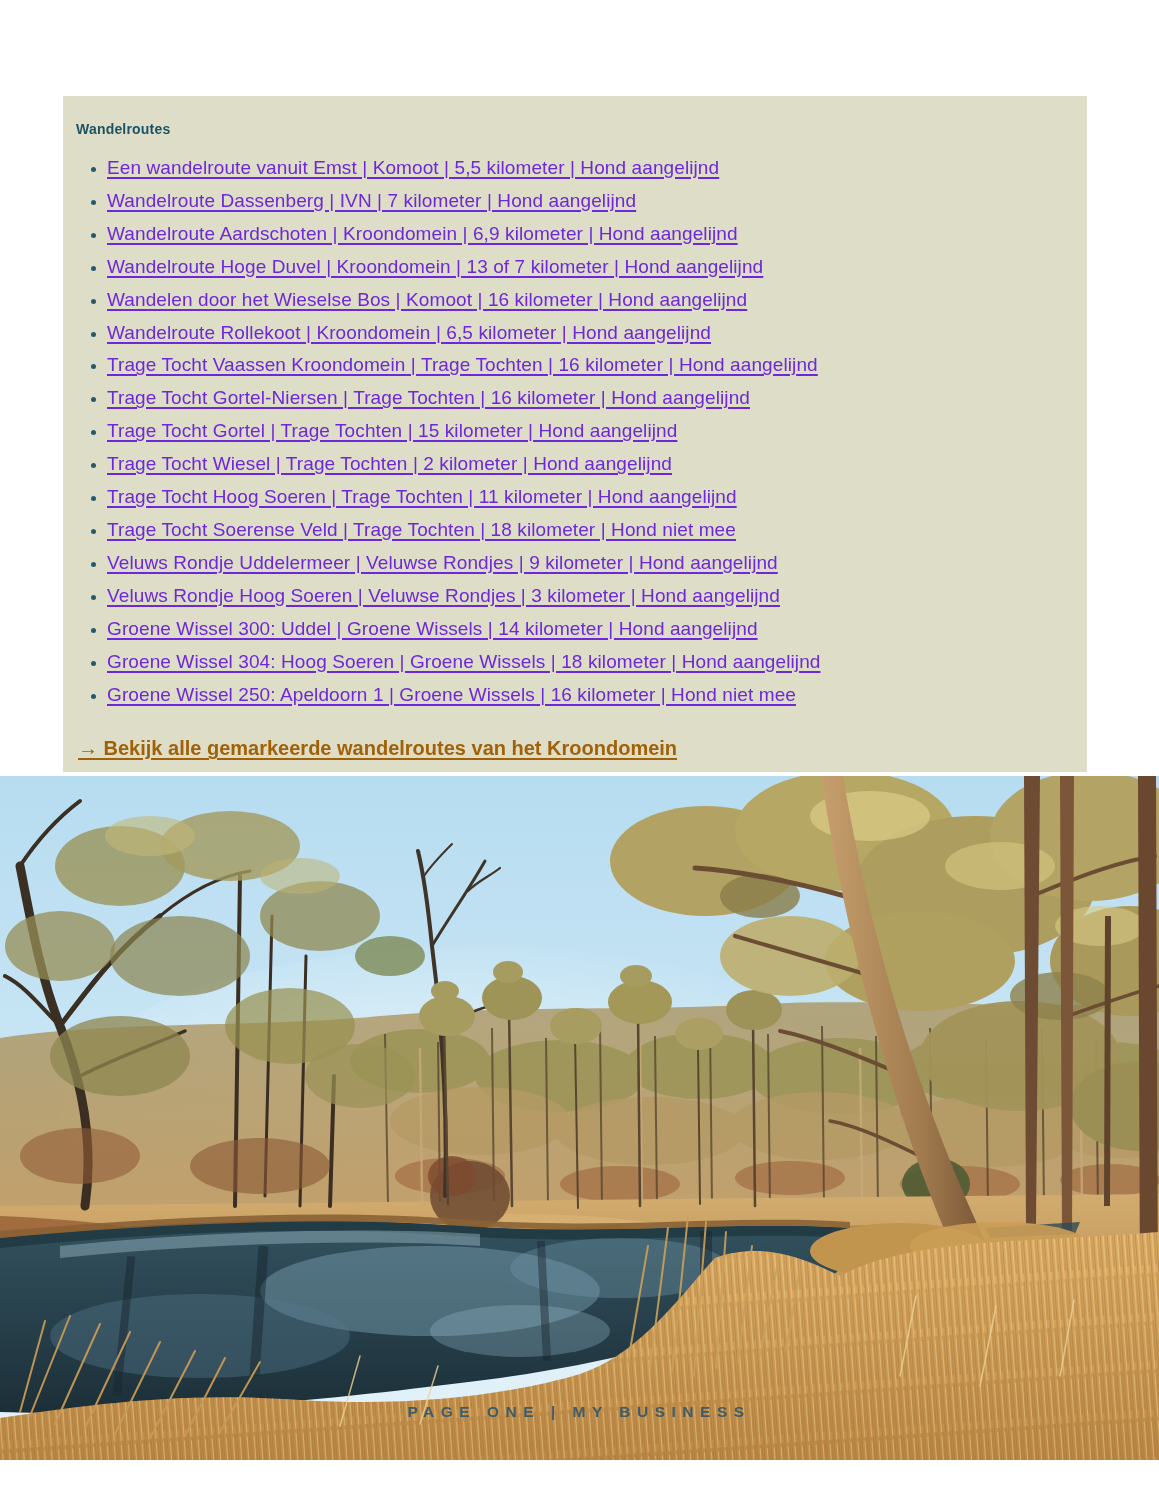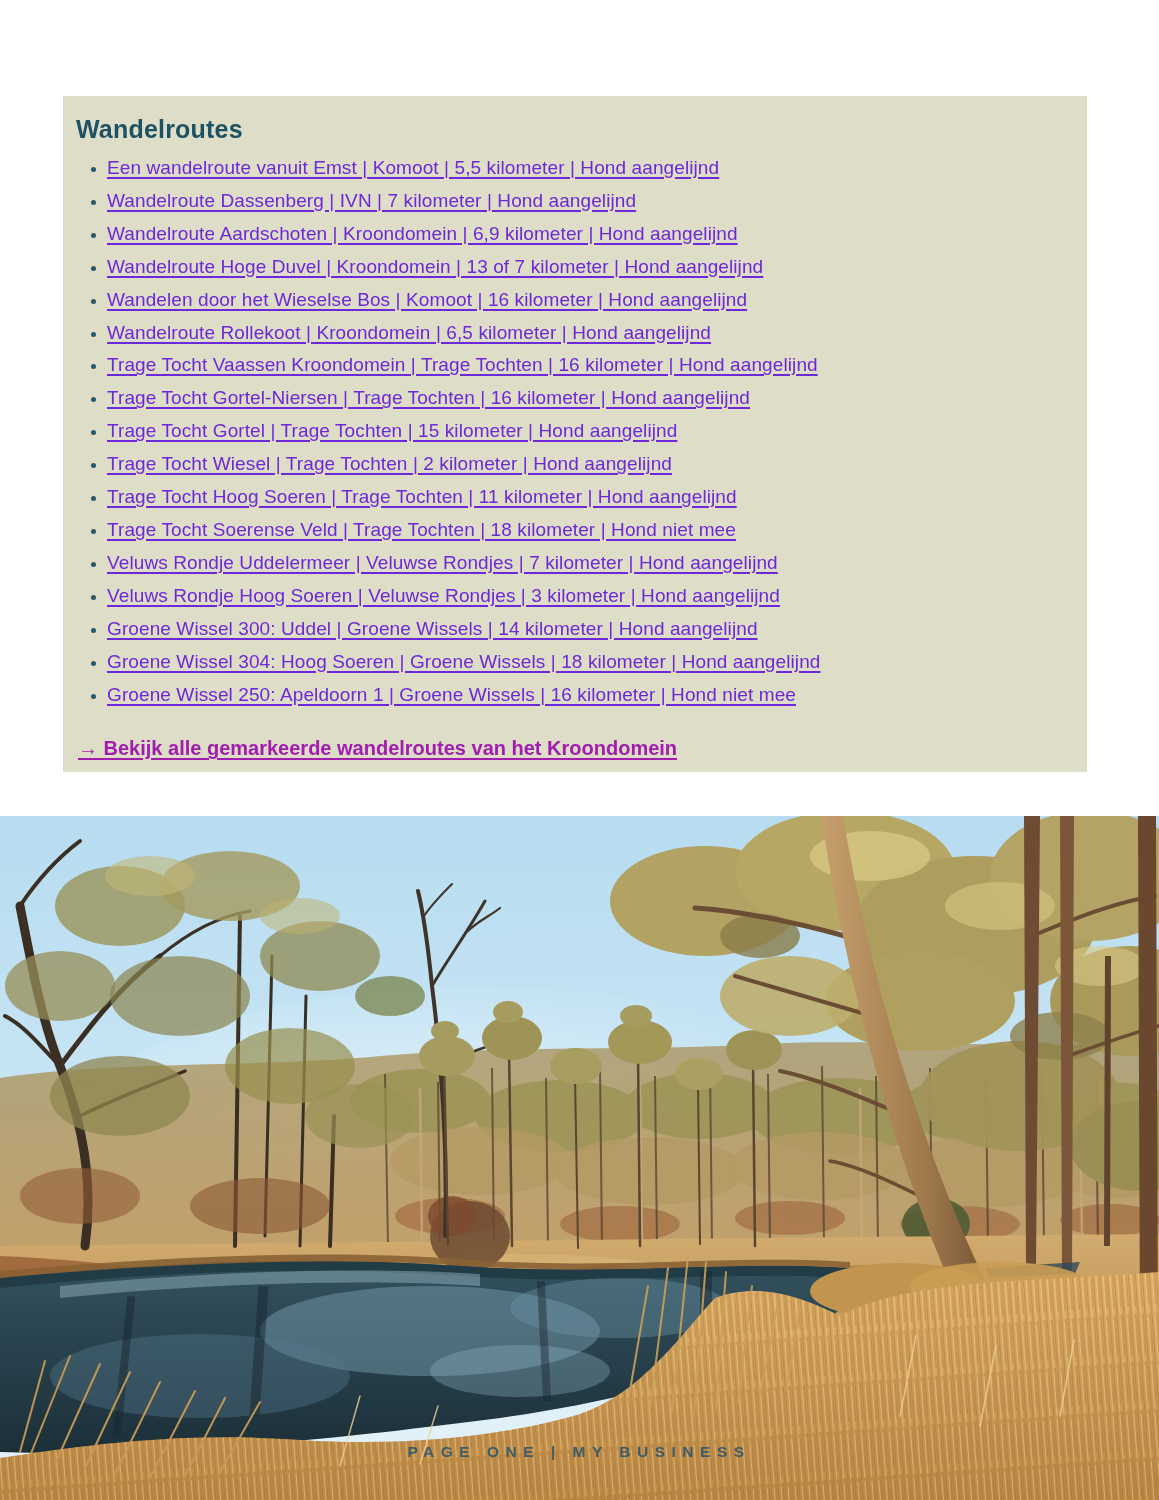--- a/index.html
+++ b/index.html
@@ -5,38 +5,38 @@
   html,body{margin:0;padding:0;}
   body{
     width:1159px;height:1500px;position:relative;background:#ffffff;
     font-family:"Liberation Sans",sans-serif;overflow:hidden;
   }
   .routes-box{
     position:absolute;left:63px;top:96px;width:1024px;height:676px;
     background:#deddc8;box-sizing:border-box;padding:22px 36px 0 13px;
   }
   .routes-box h2{
-    margin:0;font-size:25px;line-height:22px;font-weight:bold;
+    margin:0;font-size:14px;line-height:22px;font-weight:bold;
     color:#1d5264;letter-spacing:.2px;
   }
   .routes-box ul{
     margin:12px 0 0 0;padding-left:31px;list-style:disc;
   }
   .routes-box li{
     font-size:19px;line-height:32.9px;color:#27596b;letter-spacing:.1px;
   }
   .routes-box li::marker{color:#27596b;font-size:15px;}
   .routes-box a{
     color:#6d28d9;text-decoration:underline;text-underline-offset:3px;
     text-decoration-thickness:1.5px;
   }
   .cta{margin:25px 0 0 2px;font-size:20px;line-height:24px;font-weight:bold;}
-  .cta a{color:#a21caf;text-decoration-thickness:2px;margin-top:27px;}
+  .cta a{color:#a16207;text-decoration-thickness:2px;margin-top:27px;}
   .photo{
-    position:absolute;left:0;top:816px;width:1159px;height:684px;margin:0;
+    position:absolute;left:0;top:776px;width:1159px;height:684px;margin:0;
   }
   .photo svg{display:block;width:1159px;height:684px;}
 </style>
 </head>
 <body>
 
 <section class="routes-box">
   <h2>Wandelroutes</h2>
   <ul>
     <li><a href="#">Een wandelroute vanuit Emst | Komoot | 5,5 kilometer | Hond aangelijnd</a></li>
@@ -44,21 +44,21 @@
     <li><a href="#">Wandelroute Aardschoten | Kroondomein | 6,9 kilometer | Hond aangelijnd</a></li>
     <li><a href="#">Wandelroute Hoge Duvel | Kroondomein | 13 of 7 kilometer | Hond aangelijnd</a></li>
     <li><a href="#">Wandelen door het Wieselse Bos | Komoot | 16 kilometer | Hond aangelijnd</a></li>
     <li><a href="#">Wandelroute Rollekoot | Kroondomein | 6,5 kilometer | Hond aangelijnd</a></li>
     <li><a href="#">Trage Tocht Vaassen Kroondomein | Trage Tochten | 16 kilometer | Hond aangelijnd</a></li>
     <li><a href="#">Trage Tocht Gortel-Niersen | Trage Tochten | 16 kilometer | Hond aangelijnd</a></li>
     <li><a href="#">Trage Tocht Gortel | Trage Tochten | 15 kilometer | Hond aangelijnd</a></li>
     <li><a href="#">Trage Tocht Wiesel | Trage Tochten | 2 kilometer | Hond aangelijnd</a></li>
     <li><a href="#">Trage Tocht Hoog Soeren | Trage Tochten | 11 kilometer | Hond aangelijnd</a></li>
     <li><a href="#">Trage Tocht Soerense Veld | Trage Tochten | 18 kilometer | Hond niet mee</a></li>
-    <li><a href="#">Veluws Rondje Uddelermeer | Veluwse Rondjes | 7 kilometer | Hond aangelijnd</a></li>
+    <li><a href="#">Veluws Rondje Uddelermeer | Veluwse Rondjes | 9 kilometer | Hond aangelijnd</a></li>
     <li><a href="#">Veluws Rondje Hoog Soeren | Veluwse Rondjes | 3 kilometer | Hond aangelijnd</a></li>
     <li><a href="#">Groene Wissel 300: Uddel | Groene Wissels | 14 kilometer | Hond aangelijnd</a></li>
     <li><a href="#">Groene Wissel 304: Hoog Soeren | Groene Wissels | 18 kilometer | Hond aangelijnd</a></li>
     <li><a href="#">Groene Wissel 250: Apeldoorn 1 | Groene Wissels | 16 kilometer | Hond niet mee</a></li>
   </ul>
   <p class="cta"><a href="#">→ Bekijk alle gemarkeerde wandelroutes van het Kroondomein</a></p>
 </section>
 
 <figure class="photo">
 <svg viewBox="0 0 1159 684" xmlns="http://www.w3.org/2000/svg">

